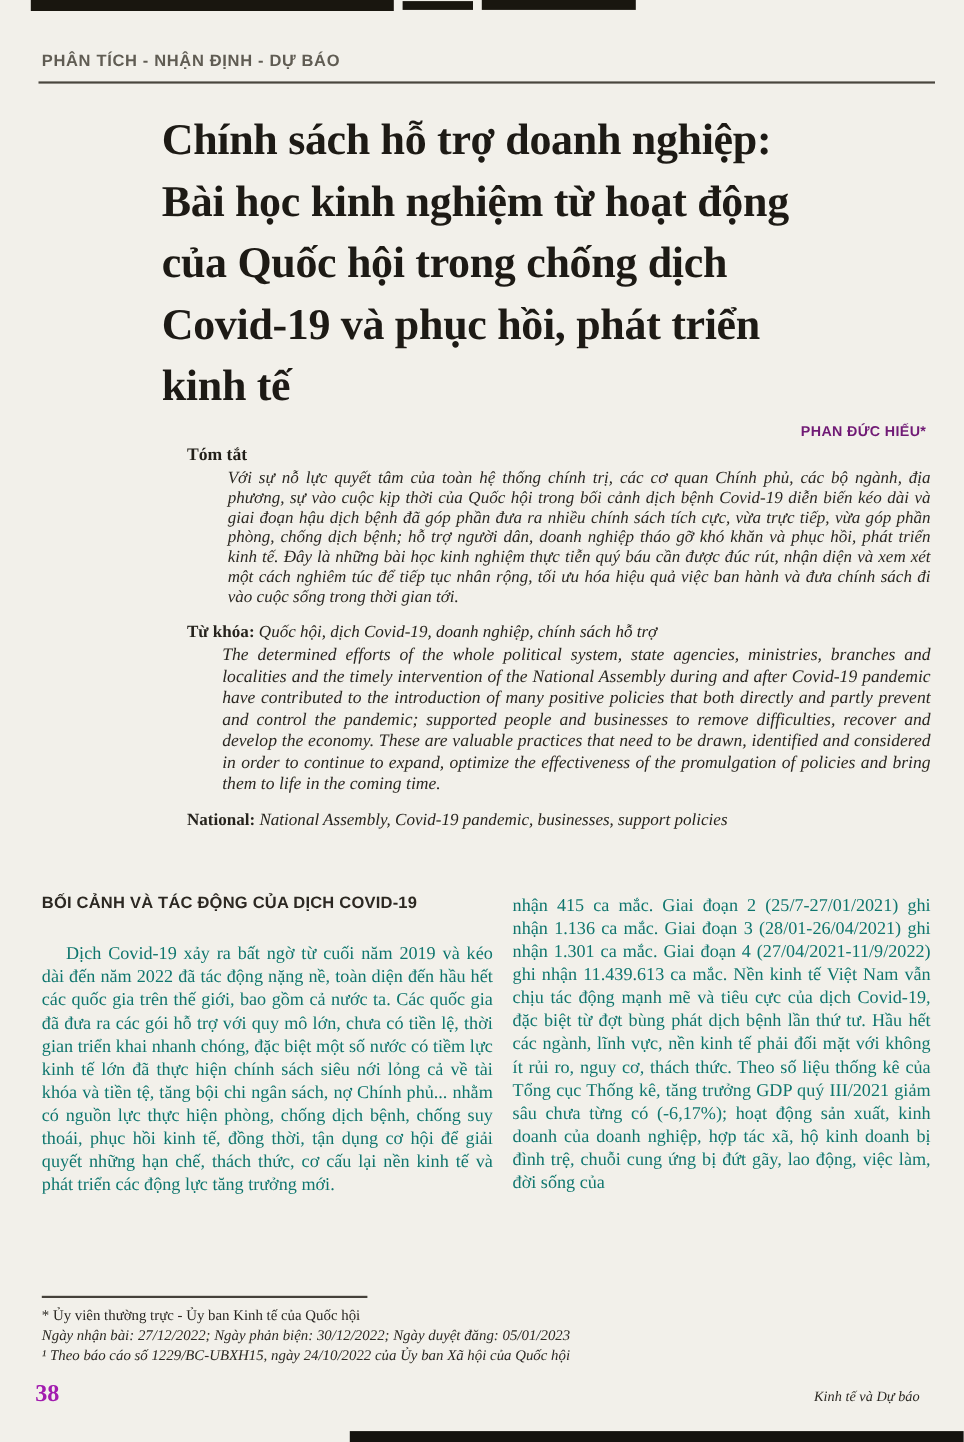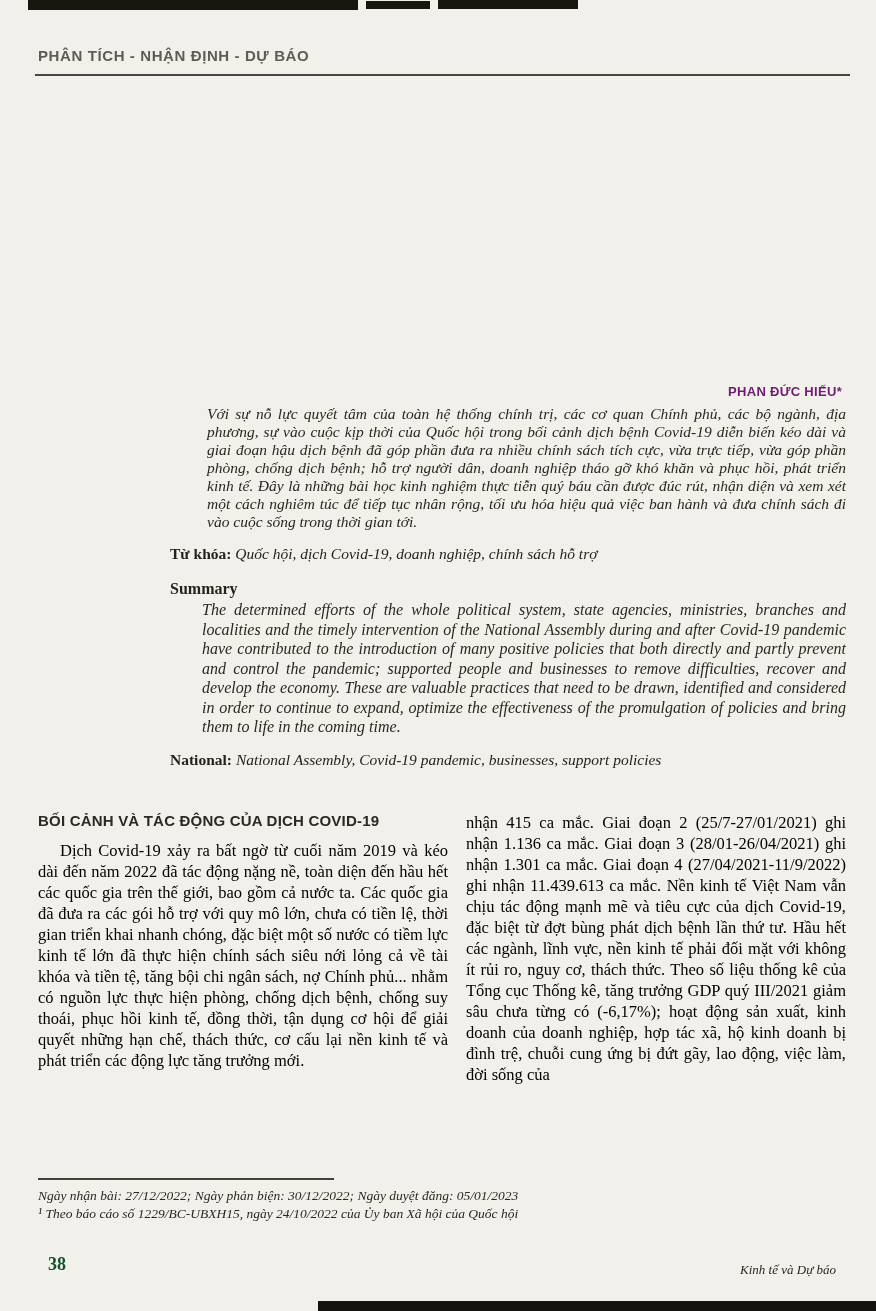--- a/index.html
+++ b/index.html
@@ -53,81 +53,89 @@
   .fm-summary-heading { margin-top:17px; font-size:16px; font-weight:700; }
   .fm-summary { margin-top:2px; font-style:italic; font-size:16px; line-height:19.5px; text-align:justify; color:#2a2721;margin-left:32px; }
 
   
   .columns { position:absolute; left:38px; right:30px; top:812px; display:flex; gap:18px; }
   .col-left { flex:0 0 410px; }
   .col-right { flex:1; }
   .sec-heading {
     font-family:"Liberation Sans", sans-serif;
     font-size:15px; font-weight:700; color:#2c2822; letter-spacing:.2px;
-    margin-bottom:11px;
+    margin-bottom:27px;
   }
-  .body-p { font-size:16.5px; line-height:21px; text-align:justify; color:#000000; }
+  .body-p { font-size:16.5px; line-height:21px; text-align:justify; color:#0f766e; }
   .body-p.indent { text-indent:22px; }
 
   
   .footnotes { position:absolute; left:38px; right:30px; top:1178px; font-size:13.5px; color:#2a2721; }
   .fn-rule { width:296px; height:2px; background:#45413a; margin-bottom:7px; }
   .fn-line { line-height:18px; }
   .fn-italic { font-style:italic; }
 
   
-  .footer-page { position:absolute; left:48px; top:1254px; font-size:18px; font-weight:700; color:#14532d; }
+  .footer-page { position:absolute; left:32px; top:1254px; font-size:22px; font-weight:700; color:#a21caf; }
   .footer-journal { position:absolute; right:40px; top:1262px; font-style:italic; font-size:13px; color:#2a2721; }
 </style>
 </head>
 <body>
 
 <div class="page">
 
   <div>
     <div class="scan-seg seg1"></div>
     <div class="scan-seg seg2"></div>
     <div class="scan-seg seg3"></div>
   </div>
 
   <div class="kicker">PHÂN TÍCH - NHẬN ĐỊNH - DỰ BÁO</div>
   <div class="kicker-rule"></div>
 
+  <h1 class="title">
+    <span class="title-line">Chính sách hỗ trợ doanh nghiệp:</span>
+    <span class="title-line">Bài học kinh nghiệm từ hoạt động</span>
+    <span class="title-line">của Quốc hội trong chống dịch</span>
+    <span class="title-line">Covid-19 và phục hồi, phát triển</span>
+    <span class="title-line">kinh tế</span>
+  </h1>
 
   <div class="author">PHAN ĐỨC HIẾU*</div>
 
   <div class="front-matter">
+    <div class="fm-heading">Tóm tắt</div>
     <p class="fm-abstract">Với sự nỗ lực quyết tâm của toàn hệ thống chính trị, các cơ quan Chính phủ, các bộ ngành, địa phương, sự vào cuộc kịp thời của Quốc hội trong bối cảnh dịch bệnh Covid-19 diễn biến kéo dài và giai đoạn hậu dịch bệnh đã góp phần đưa ra nhiều chính sách tích cực, vừa trực tiếp, vừa góp phần phòng, chống dịch bệnh; hỗ trợ người dân, doanh nghiệp tháo gỡ khó khăn và phục hồi, phát triển kinh tế. Đây là những bài học kinh nghiệm thực tiễn quý báu cần được đúc rút, nhận diện và xem xét một cách nghiêm túc để tiếp tục nhân rộng, tối ưu hóa hiệu quả việc ban hành và đưa chính sách đi vào cuộc sống trong thời gian tới.</p>
 
     <p class="fm-keywords">
       <span class="kw-label">Từ khóa:</span>
       <span class="kw-text">Quốc hội, dịch Covid-19, doanh nghiệp, chính sách hỗ trợ</span>
     </p>
 
-    <div class="fm-summary-heading">Summary</div>
     <p class="fm-summary">The determined efforts of the whole political system, state agencies, ministries, branches and localities and the timely intervention of the National Assembly during and after Covid-19 pandemic have contributed to the introduction of many positive policies that both directly and partly prevent and control the pandemic; supported people and businesses to remove difficulties, recover and develop the economy. These are valuable practices that need to be drawn, identified and considered in order to continue to expand, optimize the effectiveness of the promulgation of policies and bring them to life in the coming time.</p>
 
     <p class="fm-keywords">
       <span class="kw-label">National:</span>
       <span class="kw-text">National Assembly, Covid-19 pandemic, businesses, support policies</span>
     </p>
   </div>
 
   <div class="columns">
     <div class="col-left">
       <h2 class="sec-heading">BỐI CẢNH VÀ TÁC ĐỘNG CỦA DỊCH COVID-19</h2>
       <p class="body-p indent">Dịch Covid-19 xảy ra bất ngờ từ cuối năm 2019 và kéo dài đến năm 2022 đã tác động nặng nề, toàn diện đến hầu hết các quốc gia trên thế giới, bao gồm cả nước ta. Các quốc gia đã đưa ra các gói hỗ trợ với quy mô lớn, chưa có tiền lệ, thời gian triển khai nhanh chóng, đặc biệt một số nước có tiềm lực kinh tế lớn đã thực hiện chính sách siêu nới lỏng cả về tài khóa và tiền tệ, tăng bội chi ngân sách, nợ Chính phủ... nhằm có nguồn lực thực hiện phòng, chống dịch bệnh, chống suy thoái, phục hồi kinh tế, đồng thời, tận dụng cơ hội để giải quyết những hạn chế, thách thức, cơ cấu lại nền kinh tế và phát triển các động lực tăng trưởng mới.</p>
     </div>
     <div class="col-right">
       <p class="body-p">nhận 415 ca mắc. Giai đoạn 2 (25/7-27/01/2021) ghi nhận 1.136 ca mắc. Giai đoạn 3 (28/01-26/04/2021) ghi nhận 1.301 ca mắc. Giai đoạn 4 (27/04/2021-11/9/2022) ghi nhận 11.439.613 ca mắc. Nền kinh tế Việt Nam vẫn chịu tác động mạnh mẽ và tiêu cực của dịch Covid-19, đặc biệt từ đợt bùng phát dịch bệnh lần thứ tư. Hầu hết các ngành, lĩnh vực, nền kinh tế phải đối mặt với không ít rủi ro, nguy cơ, thách thức. Theo số liệu thống kê của Tổng cục Thống kê, tăng trưởng GDP quý III/2021 giảm sâu chưa từng có (-6,17%); hoạt động sản xuất, kinh doanh của doanh nghiệp, hợp tác xã, hộ kinh doanh bị đình trệ, chuỗi cung ứng bị đứt gãy, lao động, việc làm, đời sống của</p>
     </div>
   </div>
 
   <div class="footnotes">
     <div class="fn-rule"></div>
+    <div class="fn-line">* Ủy viên thường trực - Ủy ban Kinh tế của Quốc hội</div>
     <div class="fn-line fn-italic">Ngày nhận bài: 27/12/2022; Ngày phản biện: 30/12/2022; Ngày duyệt đăng: 05/01/2023</div>
     <div class="fn-line fn-italic">¹ Theo báo cáo số 1229/BC-UBXH15, ngày 24/10/2022 của Ủy ban Xã hội của Quốc hội</div>
   </div>
 
   <div class="footer-page">38</div>
   <div class="footer-journal">Kinh tế và Dự báo</div>
 
   <div class="scan-bottom"></div>
 
 </div>

